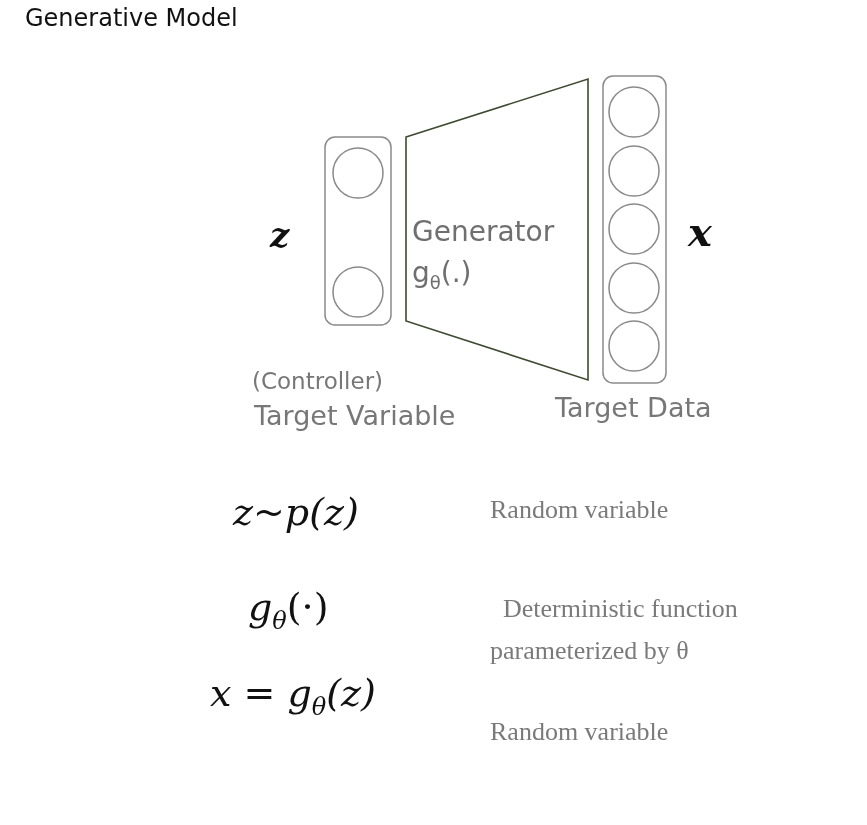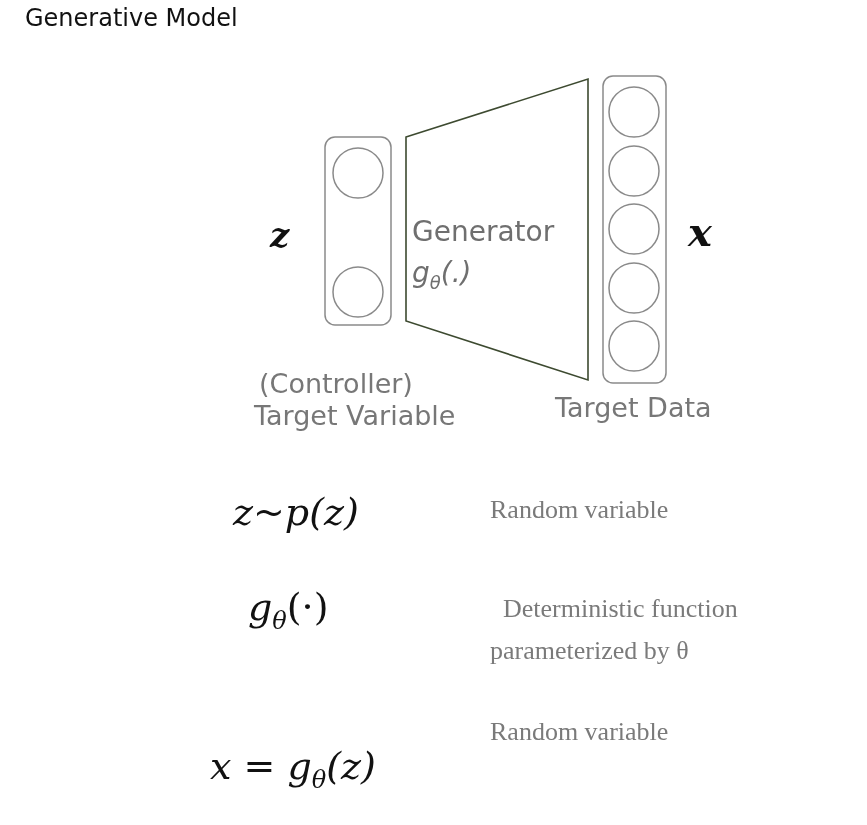--- a/index.html
+++ b/index.html
@@ -29,33 +29,33 @@
   <circle cx="634" cy="171" r="25" fill="none" stroke="#8a8a8a" stroke-width="1.5"></circle>
   <circle cx="634" cy="229" r="25" fill="none" stroke="#8a8a8a" stroke-width="1.5"></circle>
   <circle cx="634" cy="288" r="25" fill="none" stroke="#8a8a8a" stroke-width="1.5"></circle>
   <circle cx="634" cy="346" r="25" fill="none" stroke="#8a8a8a" stroke-width="1.5"></circle>
 </svg>
 
 <div class="math" style="left:270px; top:215px; font-size:34px; font-weight:bold;">z</div>
 <div class="math" style="left:688px; top:208px; font-size:40px; font-weight:bold;">x</div>
 
 <div class="gen" style="left:412px; top:215px; width:170px; font-size:28px;">Generator</div>
-<div class="gen" style="left:412px; top:256px; width:170px; font-size:28px;font-style:italic;">
+<div class="gen" style="left:412px; top:256px; width:170px; font-size:28px;">
   <span>g</span><sub style="font-size:18px;">θ</sub><span>(.)</span>
 </div>
 
-<div class="lbl" style="left:259px; top:368px; font-size:27px;">(Controller)</div>
+<div class="lbl" style="left:252px; top:368px; font-size:23px;">(Controller)</div>
 <div class="lbl" style="left:254px; top:400px; font-size:27px;">Target Variable</div>
 <div class="lbl" style="left:555px; top:392px; font-size:27px;text-align:right;">Target Data</div>
 
 <div class="math" style="left:233px; top:490px; font-size:38px;">z~p(z)</div>
 <div class="desc" style="left:490px; top:489px;">Random variable</div>
 
 <div class="math" style="left:248px; top:585px; font-size:38px;text-align:right;">
   <span>g</span><sub style="font-size:24px;">θ</sub><span style="font-style:normal;">(·)</span>
 </div>
 <div class="desc" style="left:490px; top:588px;margin-left:13px;">Deterministic function</div>
 <div class="desc" style="left:490px; top:630px;">parameterized by θ</div>
 
-<div class="math" style="left:210px; top:744px; font-size:38px;text-align:right;">
+<div class="math" style="left:210px; top:671px; font-size:38px;text-align:right;">
   <span>x = g</span><sub style="font-size:24px;">θ</sub><span>(z)</span>
 </div>
 <div class="desc" style="left:490px; top:711px;">Random variable</div>
 
 </body></html>

